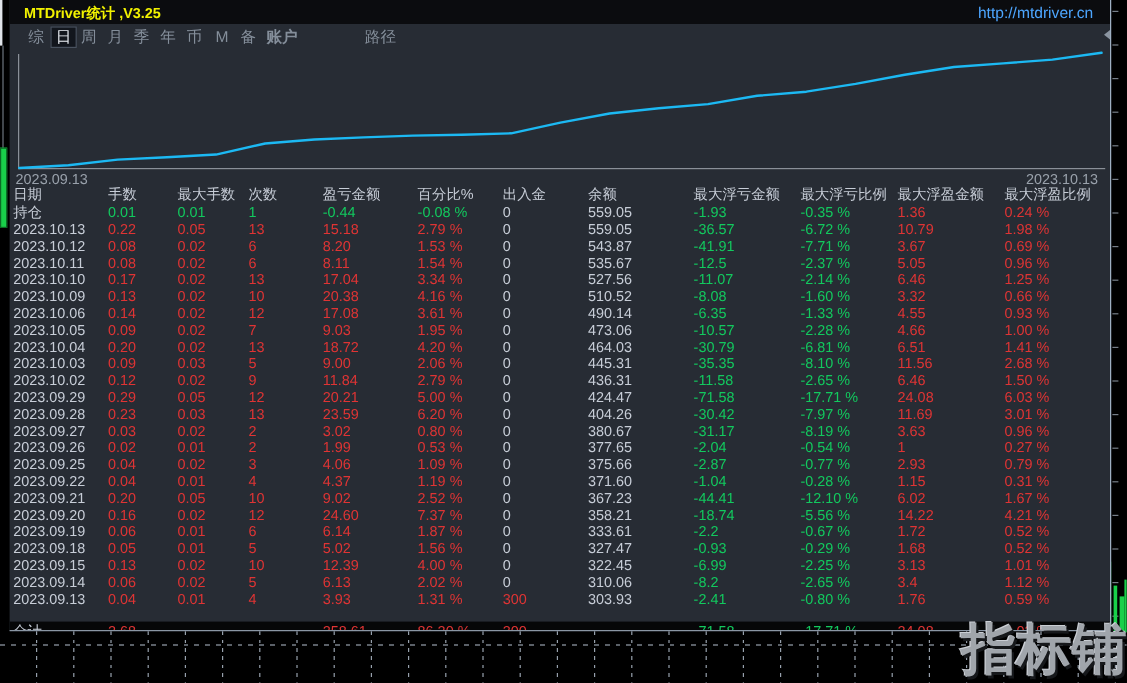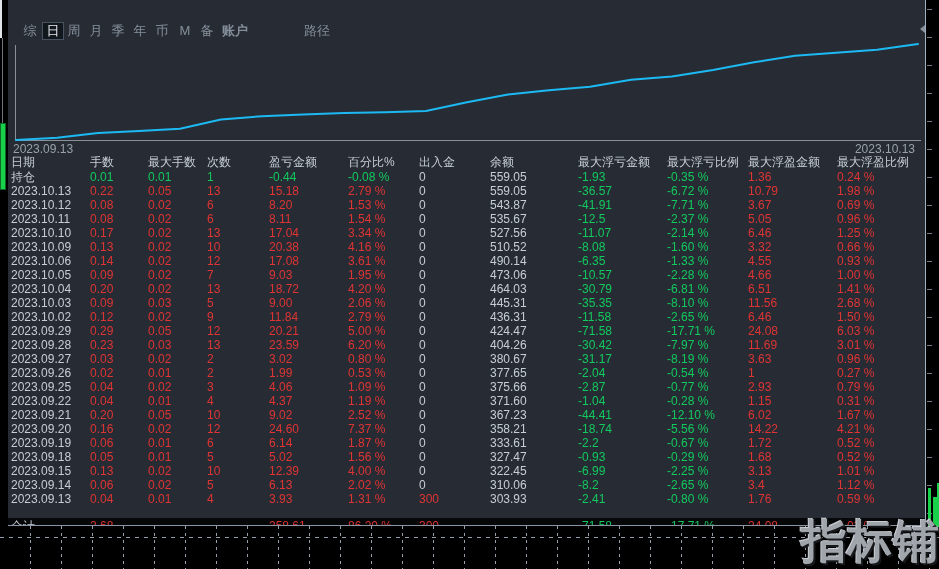--- a/index.html
+++ b/index.html
@@ -109,20 +109,24 @@
 <div class="left-strip-line-white"></div>
 <div class="left-strip-line-gray"></div>
 <div class="left-candle"></div>
 <div class="candle" style="left:920px;top:445px;width:2px;height:82px;"></div>
 <div class="candle" style="left:924px;top:468px;width:2px;height:59px;"></div>
 <div class="candle" style="left:928px;top:488px;width:3px;height:39px;"></div>
 <div class="candle" style="left:933px;top:497px;width:4px;height:30px;"></div>
 <div class="candle" style="left:937px;top:483px;width:2px;height:44px;"></div>
 
 <div class="panel">
+  <div class="titlebar">
+    <span class="title-text">MTDriver统计 ,V3.25</span>
+    <span class="url-text">http://mtdriver.cn</span>
+  </div>
   <div class="menubar">
     <span class="path-label">路径</span>
   <span class="mi" style="left: 12px;">综</span>
       <span class="mi sel" style="left: 34px;">日</span>
       <span class="mi" style="left: 56px;">周</span>
       <span class="mi" style="left: 78px;">月</span>
       <span class="mi" style="left: 100px;">季</span>
       <span class="mi" style="left: 122px;">年</span>
       <span class="mi" style="left: 144px;">币</span>
       <span class="mi" style="left: 167px;">M</span>

